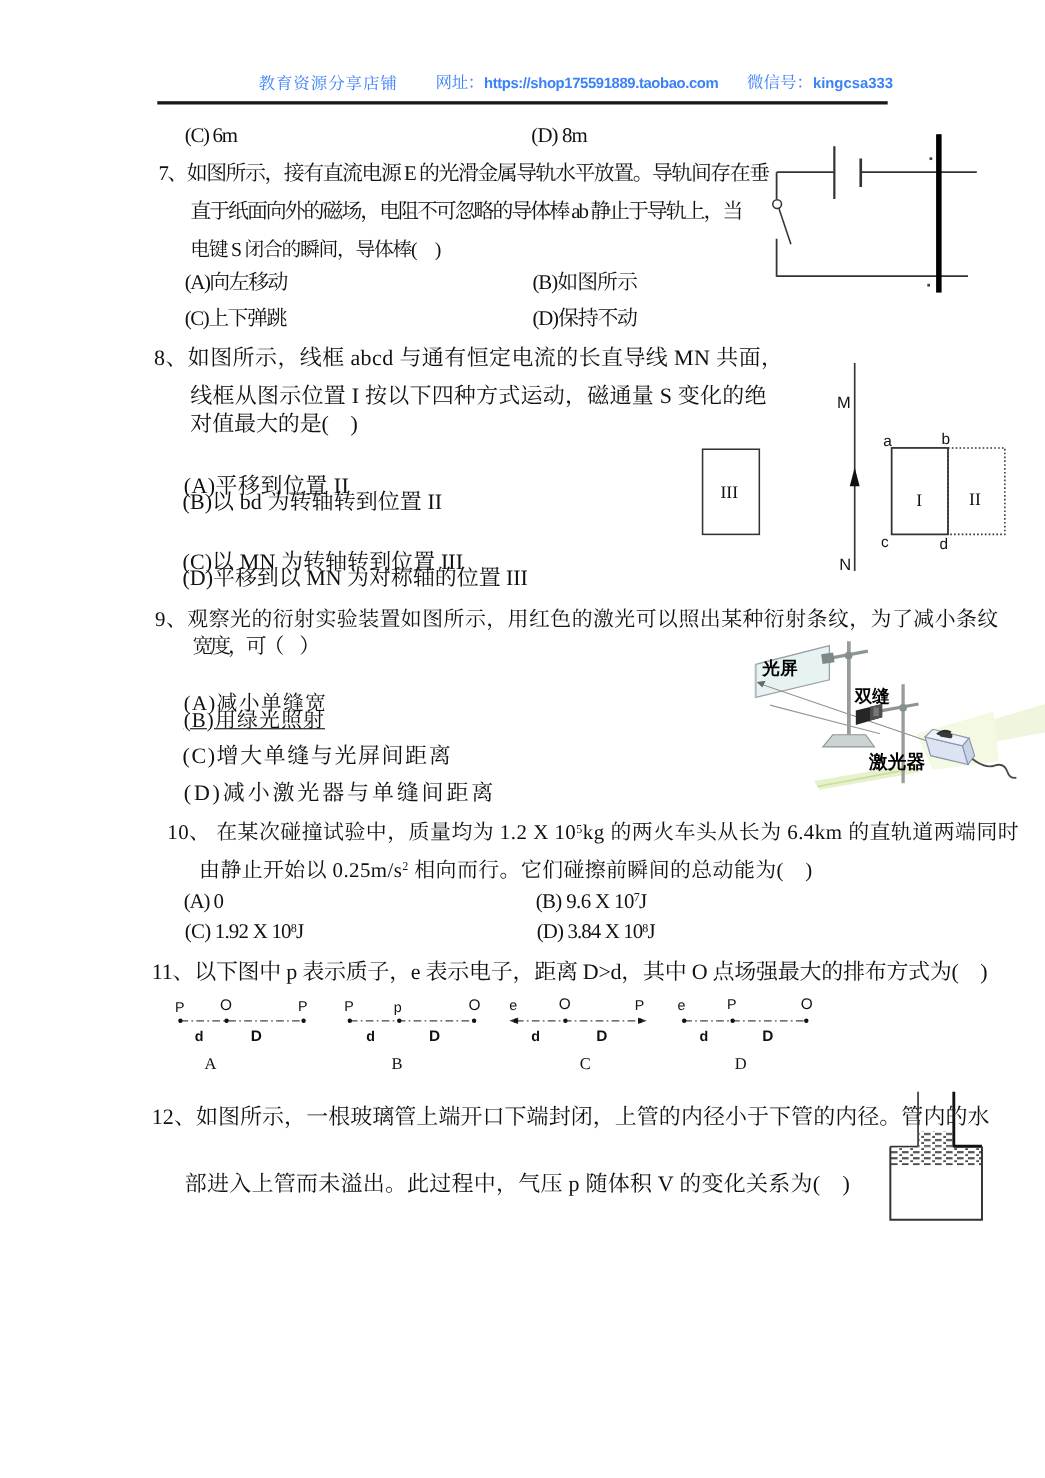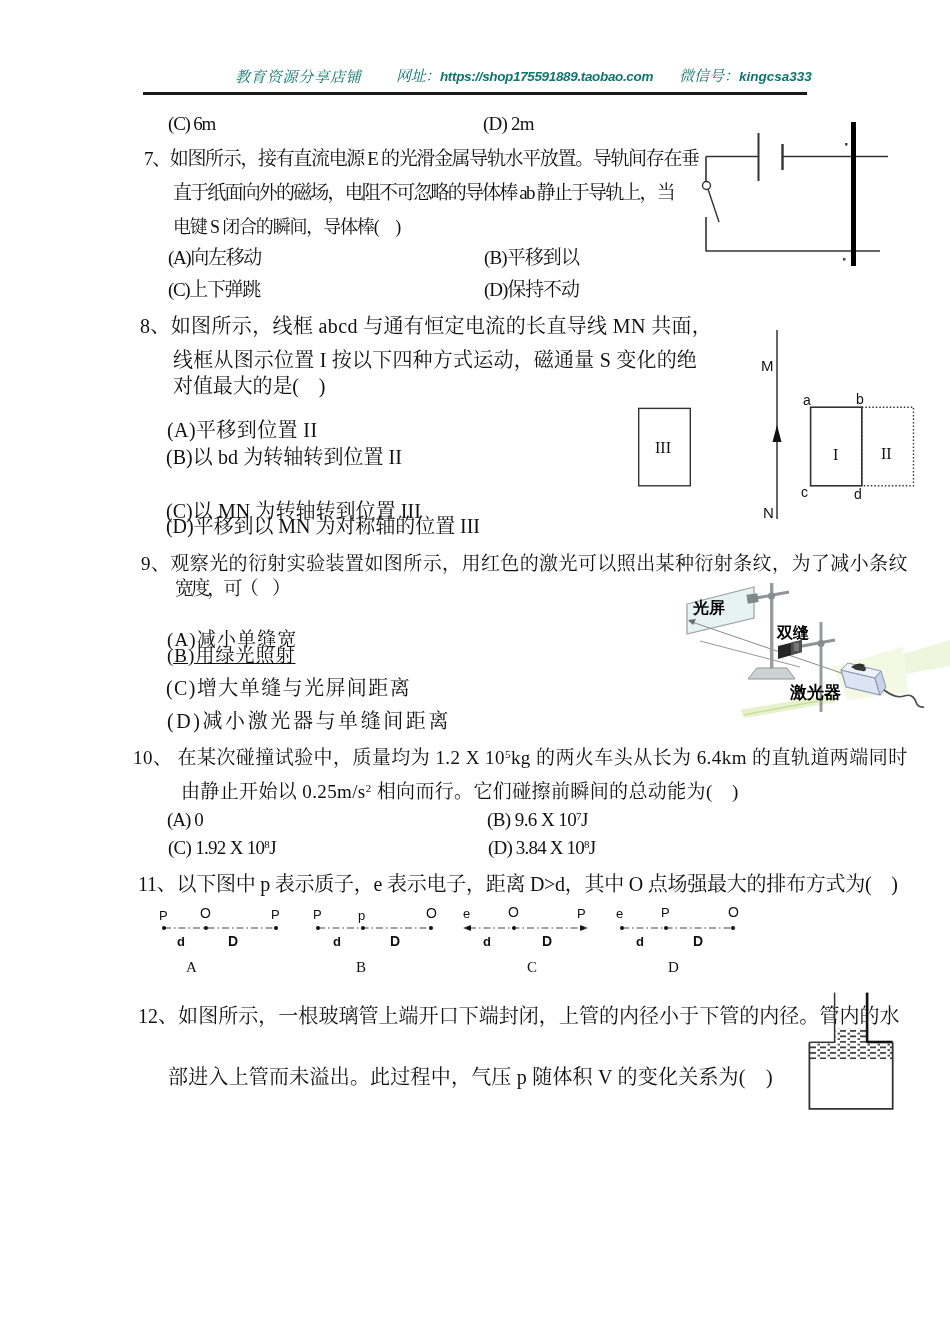--- a/index.html
+++ b/index.html
@@ -1,48 +1,48 @@
 <!DOCTYPE html>
 <html><head>
 <meta charset="utf-8">
 <style>
   html,body{margin:0;padding:0;background:#fff;}
   #page{position:relative;width:950px;height:1344px;background:#fff;overflow:hidden;
         font-family:"Liberation Serif","Noto Serif CJK SC","Noto Serif SC",serif;color:#111;}
   .ln{position:absolute;white-space:nowrap;font-size:19px;line-height:1;}
   .s8{font-size:20px;}
-  .hdr{font-size:15px;color:#0f766e;font-style:italic;}
+  .hdr{font-size:15px;color:#3b82f6;}
   .urlb{font-family:"Liberation Sans","Noto Sans CJK SC",sans-serif;font-weight:bold;font-size:13.5px;}
   sup{font-size:11px;vertical-align:6px;line-height:0;}
 </style>
 </head>
 <body>
 <div id="page">
 
   <div class="ln hdr" id="h1" style="left:235.0px;top:69.5px;letter-spacing:0.83px;">教育资源分享店铺</div>
 
   <div class="ln hdr" id="h2" style="left:396.0px;top:68.5px;letter-spacing:-0.35px;">网址：<span class="urlb">https://shop175591889.taobao.com</span></div>
 
   <div class="ln hdr" id="h3" style="left:679.0px;top:68.5px;letter-spacing:0px;">微信号：<span class="urlb">kingcsa333</span></div>
 
   <div style="position:absolute;left:143px;top:92px;width:664px;height:2.5px;background:#1a1a1a;"></div>
 
   <div class="ln" id="q6c" style="left:168.0px;top:113.5px;letter-spacing:-1.20px;">(C) 6m</div>
 
-  <div class="ln" id="q6d" style="left:483.0px;top:113.5px;letter-spacing:-0.80px;">(D) 2m</div>
+  <div class="ln" id="q6d" style="left:483.0px;top:113.5px;letter-spacing:-0.80px;">(D) 8m</div>
 
   <div class="ln" id="q7l1" style="left:144.0px;top:148.5px;letter-spacing:-1.35px;">7、如图所示，接有直流电源 E 的光滑金属导轨水平放置。导轨间存在垂</div>
 
   <div class="ln" id="q7l2" style="left:173.0px;top:183.0px;letter-spacing:-1.83px;">直于纸面向外的磁场，电阻不可忽略的导体棒 ab 静止于导轨上，当</div>
 
   <div class="ln" id="q7l3" style="left:173.0px;top:218.0px;letter-spacing:-1.17px;font-size:18px;">电键 S 闭合的瞬间，导体棒(　)</div>
 
   <div class="ln" id="q7a" style="left:168.0px;top:247.5px;letter-spacing:-1.35px;">(A)向左移动</div>
 
-  <div class="ln" id="q7b" style="left:484.0px;top:247.5px;letter-spacing:-0.90px;">(B)平移到以</div>
+  <div class="ln" id="q7b" style="left:484.0px;top:247.5px;letter-spacing:-0.90px;">(B)如图所示</div>
 
   <div class="ln" id="q7c" style="left:168.0px;top:279.5px;letter-spacing:-1.35px;">(C)上下弹跳</div>
 
   <div class="ln" id="q7d" style="left:484.0px;top:279.5px;letter-spacing:-1.06px;">(D)保持不动</div>
 
   <svg style="position:absolute;left:698px;top:112px;" width="200" height="165" viewBox="0 0 200 165">
 
     <line x1="8" y1="44.5" x2="60" y2="44.5" stroke="#333" stroke-width="1.6"></line>
 
     <line x1="60.5" y1="21" x2="60.5" y2="69" stroke="#333" stroke-width="2"></line>
@@ -67,21 +67,21 @@
 
     <rect x="145" y="146" width="2.5" height="2.5" fill="#444"></rect>
   </svg>
 
   <div class="ln s8" id="q8l1" style="left:140.0px;top:315.5px;letter-spacing:0.36px;">8、如图所示，线框 abcd 与通有恒定电流的长直导线 MN 共面，</div>
 
   <div class="ln s8" id="q8l2" style="left:173.0px;top:349.6px;letter-spacing:0.21px;">线框从图示位置 I 按以下四种方式运动，磁通量 S 变化的绝</div>
 
   <div class="ln s8" id="q8l3" style="left:173.0px;top:376px;letter-spacing:-0.12px;">对值最大的是(　)</div>
 
-  <div class="ln s8" id="q8a" style="left:167.0px;top:420px;letter-spacing:0.40px;">(A)平移到位置 II</div>
+  <div class="ln s8" id="q8a" style="left:167.0px;top:432px;letter-spacing:0.40px;">(A)平移到位置 II</div>
 
   <div class="ln s8" id="q8b" style="left:166.0px;top:446.6px;letter-spacing:0.06px;">(B)以 bd 为转轴转到位置 II</div>
 
   <div class="ln s8" id="q8c" style="left:166.0px;top:481.0px;letter-spacing:0.06px;margin-top:20px;">(C)以 MN 为转轴转到位置 III</div>
 
   <div class="ln s8" id="q8d" style="left:166.0px;top:515.5px;letter-spacing:-0.05px;">(D)平移到以 MN 为对称轴的位置 III</div>
 
   <svg style="position:absolute;left:630px;top:325px;" width="295" height="205" viewBox="0 0 295 205">
 
     <line x1="147" y1="5" x2="147" y2="194" stroke="#333" stroke-width="1.5"></line>
@@ -179,21 +179,21 @@
 
     <path d="M236,108 q12,9 20,6 q9,-3 12,6 q2,6 8,5" fill="none" stroke="#4a4a4a" stroke-width="1.7"></path>
 
     <text x="45" y="31" font-size="16" font-weight="bold" fill="#000" font-family="Liberation Sans">光屏</text>
 
     <text x="129" y="56" font-size="16" font-weight="bold" fill="#000" font-family="Liberation Sans">双缝</text>
 
     <text x="142" y="116" font-size="17" font-weight="bold" fill="#000" font-family="Liberation Sans">激光器</text>
   </svg>
 
-  <div class="ln" id="q10l1" style="left:133px;top:747.5px;letter-spacing:0.44px;">10、 在某次碰撞试验中，质量均为 1.2 X 10<sup>5</sup>kg 的两火车头从长为 6.4km 的直轨道两端同时</div>
+  <div class="ln" id="q10l1" style="left:152px;top:747.5px;letter-spacing:0.44px;">10、 在某次碰撞试验中，质量均为 1.2 X 10<sup>5</sup>kg 的两火车头从长为 6.4km 的直轨道两端同时</div>
 
   <div class="ln" id="q10l2" style="left:181.0px;top:781.5px;letter-spacing:0.37px;">由静止开始以 0.25m/s<sup>2</sup> 相向而行。它们碰擦前瞬间的总动能为(　)</div>
 
   <div class="ln" id="q10a" style="left:167.0px;top:810.0px;letter-spacing:-1.00px;">(A) 0</div>
 
   <div class="ln" id="q10b" style="left:487.0px;top:810.0px;letter-spacing:-0.58px;">(B) 9.6 X 10<sup>7</sup>J</div>
 
   <div class="ln" id="q10c" style="left:168.0px;top:838.0px;letter-spacing:-0.71px;">(C) 1.92 X 10<sup>8</sup>J</div>
 
   <div class="ln" id="q10d" style="left:488.0px;top:838.0px;letter-spacing:-0.82px;">(D) 3.84 X 10<sup>8</sup>J</div>

